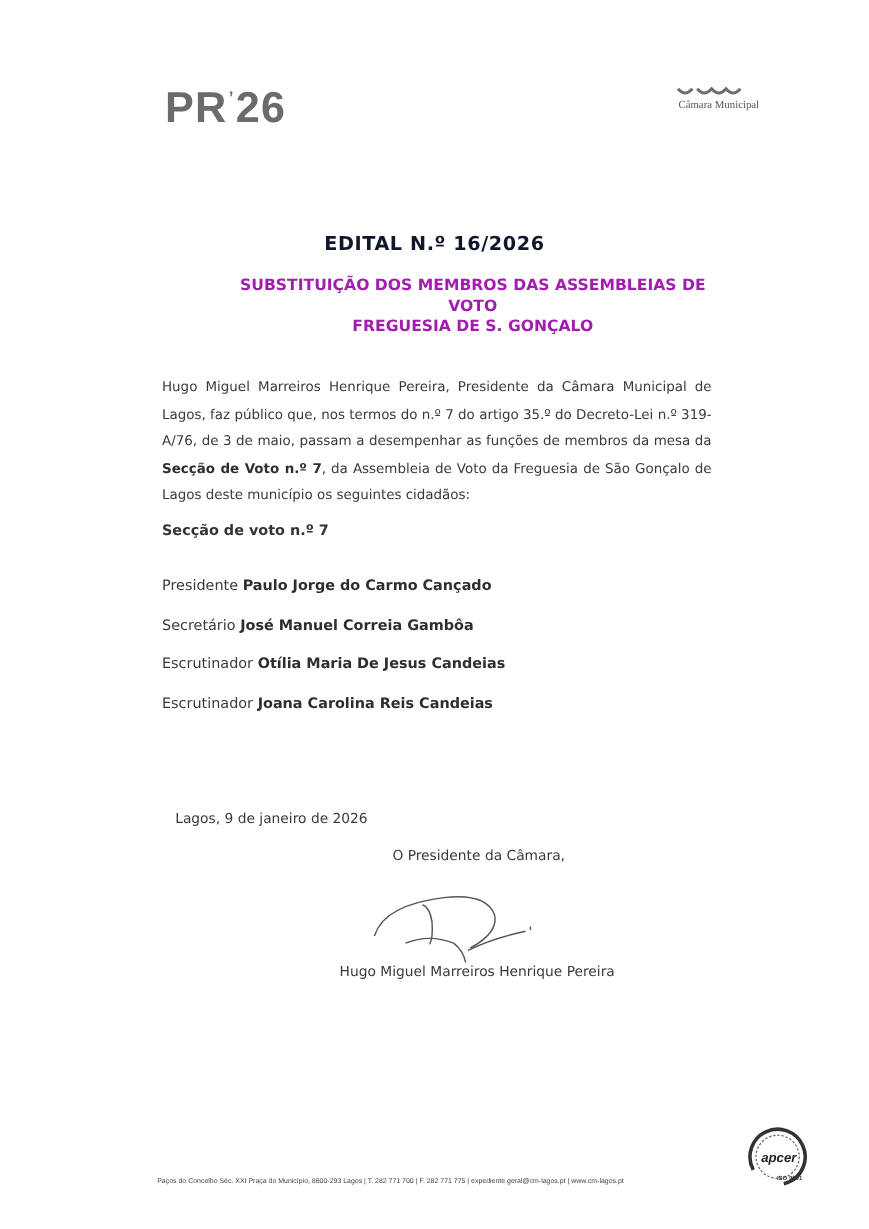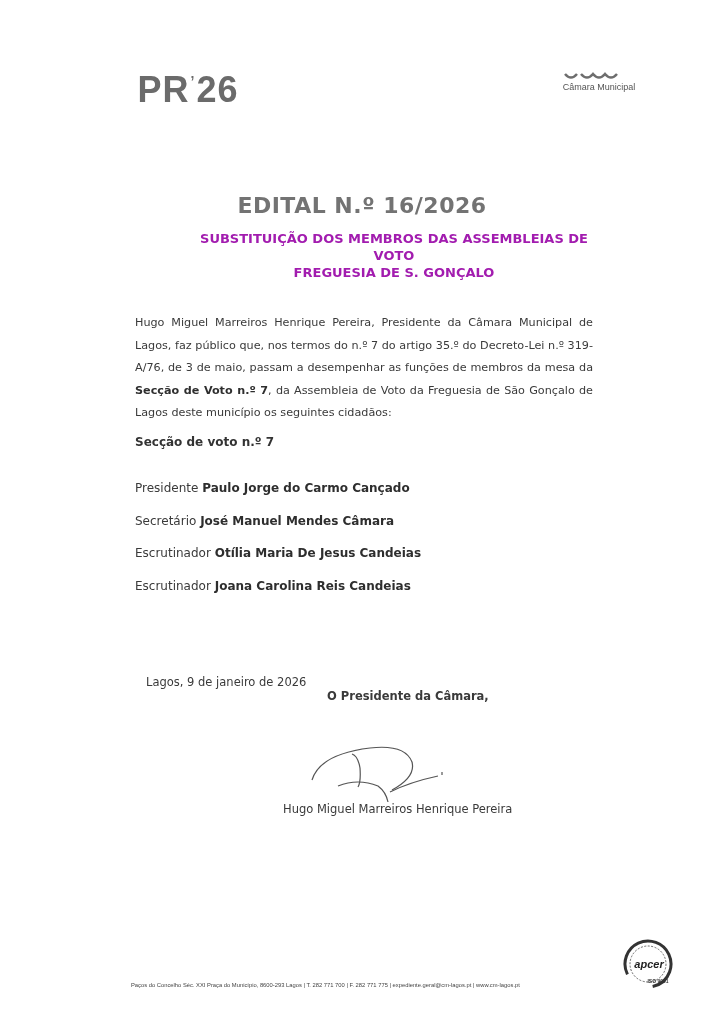--- a/index.html
+++ b/index.html
@@ -13,43 +13,43 @@
   .pr-mark .tick { font-size: 14px; position: relative; top: -16px; margin: 0 1px; }
   .pr-sub { font-family: "Liberation Sans", sans-serif; font-size: 7.5px; line-height: 9px;
             color: #555; margin-top: 2px; }
   .pr-sub .l1 { font-weight: normal; }
   .pr-sub .l2, .pr-sub .l3 { font-weight: bold; }
 
   .lagos-logo { position: absolute; left: 530px; top: 72px; width: 120px; text-align: center; }
   .lagos-word { font-family: "DejaVu Sans", sans-serif; font-size: 27px; color: #6e6e6e;
                 line-height: 28px; letter-spacing: 0.5px; }
   .lagos-waves { display: block; margin: 0 auto; }
-  .lagos-sub { font-family: Liberation Sans, sans-serif; font-size: 9px; color: #555;
+  .lagos-sub { font-family: Liberation Serif, serif; font-size: 9px; color: #555;
                margin-top: 0px; padding-left: 18px; }
 
   
   .edital-title { position: absolute; left: 0; width: 724px; top: 193px; text-align: center;
-                  font-weight: bold; font-size: 22px; color: #737373; letter-spacing: 0.5px; }
+                  font-weight: bold; font-size: 16px; color: #0f172a; letter-spacing: 0.5px; }
   .subtitle { position: absolute; left: 0; width: 724px; top: 230px; text-align: center;
               font-weight: bold; font-size: 13px; line-height: 17px; color: #a21caf; padding-left: 32px; }
 
   
   .body-para { position: absolute; left: 135px; width: 458px; top: 312px;
                font-size: 11.2px; line-height: 22.5px; color: #3a3a3a; text-align: justify; }
   .body-para b { color: #2e2e2e; }
 
   .section-heading { position: absolute; left: 135px; top: 435px; font-weight: bold;
                      font-size: 12px; color: #333; }
 
   .members { position: absolute; left: 135px; top: 481px; }
   .member { font-size: 12px; color: #3a3a3a; height: 32.5px; white-space: nowrap; }
   .member .name { font-weight: bold; color: #2e2e2e; }
 
   .place-date { position: absolute; left: 146px; top: 675px; font-size: 11.5px; color: #3a3a3a; }
-  .sign-role { position: absolute; left: 327px; top: 689px; font-size: 11.5px; color: #3a3a3a; font-weight: bold; }
+  .sign-role { position: absolute; left: 327px; top: 706px; font-size: 11.5px; color: #3a3a3a; }
   .signature { position: absolute; left: 300px; top: 742px; }
   .sign-name { position: absolute; left: 283px; top: 802px; font-size: 11.5px; color: #3a3a3a; }
 
   .footer { position: absolute; left: 131px; top: 982px; font-family: "Liberation Sans", sans-serif;
             font-size: 5.8px; color: #444; white-space: nowrap; }
   .apcer-seal { position: absolute; left: 622px; top: 938px; }
 </style>
 </head>
 <body>
 
@@ -73,21 +73,21 @@
   <div>VOTO</div>
   <div>FREGUESIA DE S. GONÇALO</div>
 </div>
 
 <div class="body-para"><span>Hugo Miguel Marreiros Henrique Pereira, Presidente da Câmara Municipal de Lagos, faz público que, nos termos do n.º 7 do artigo 35.º do Decreto-Lei n.º 319-A/76, de 3 de maio, passam a desempenhar as funções de membros da mesa da </span><b>Secção de Voto n.º 7</b><span>, da Assembleia de Voto da Freguesia de São Gonçalo de Lagos deste município os seguintes cidadãos:</span></div>
 
 <div class="section-heading">Secção de voto n.º 7</div>
 
 <div class="members">
   <div class="member"><span>Presidente</span> <span class="name">Paulo Jorge do Carmo Cançado</span></div>
-  <div class="member"><span>Secretário</span> <span class="name">José Manuel Mendes Câmara</span></div>
+  <div class="member"><span>Secretário</span> <span class="name">José Manuel Correia Gambôa</span></div>
   <div class="member"><span>Escrutinador</span> <span class="name">Otília Maria De Jesus Candeias</span></div>
   <div class="member"><span>Escrutinador</span> <span class="name">Joana Carolina Reis Candeias</span></div>
 </div>
 
 <div class="place-date">Lagos, 9 de janeiro de 2026</div>
 <div class="sign-role">O Presidente da Câmara,</div>
 
 <svg class="signature" width="160" height="70" viewBox="0 0 160 70">
   <path d="M12 38 Q20 12 70 6 Q105 2 112 20 Q116 35 92 48" stroke="#555" stroke-width="1.2" fill="none"></path>
   <path d="M52 12 Q58 14 60 26 Q61 40 58 45" stroke="#555" stroke-width="1.2" fill="none"></path>

